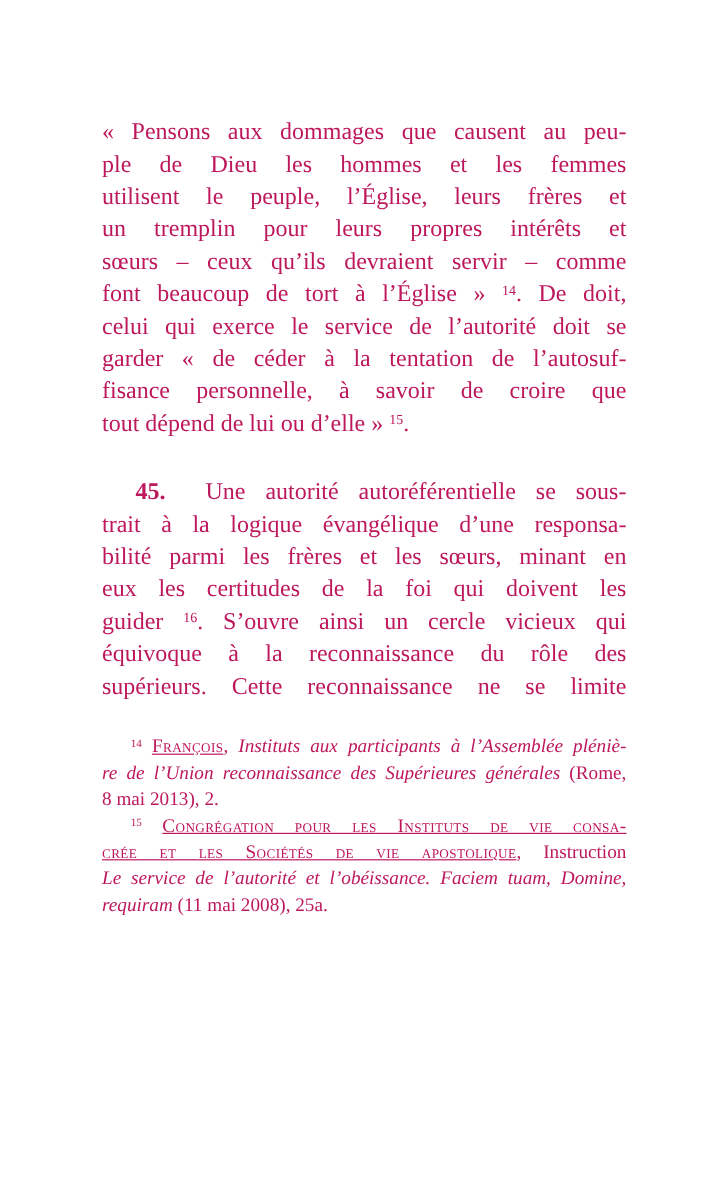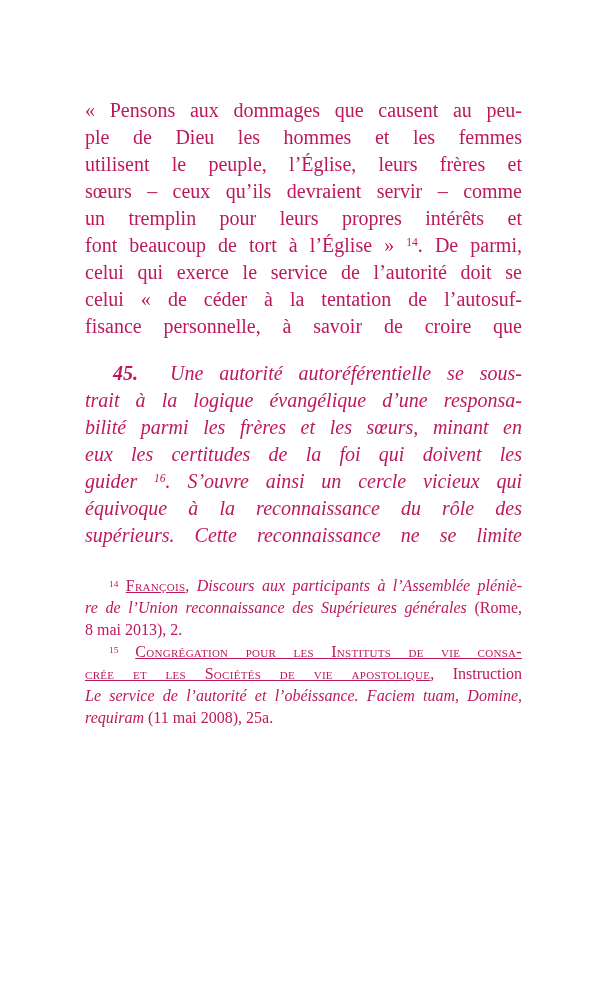--- a/index.html
+++ b/index.html
@@ -17,21 +17,21 @@
     overflow: hidden;
     padding-left: 12px;
   }
   .text-block {
     position: absolute;
     left: 85px;
     top: 97px;
     width: 437px;
   }
   .paragraph { margin: 0; }
-  .paragraph + .paragraph { margin-top: 20px; font-style: italic; }
+  .paragraph + .paragraph { margin-top: 30px; }
   .line {
     font-size: 20px;
     line-height: 27px;
     text-align: justify;
     text-align-last: justify;
     white-space: normal;
   }
   .line.last { text-align-last: left; }
   .paragraph .line.indent { text-indent: 28px; }
   .footnotes { margin-top: 26px; }
@@ -60,40 +60,41 @@
 </head>
 <body>
 
 <div class="page">
   <div class="text-block">
     <div id="paragraphs">
         <div class="paragraph">
           <div class="line"><span>« Pensons aux dommages que causent au peu-</span></div>
           <div class="line"><span>ple de Dieu les hommes et les femmes</span></div>
           <div class="line"><span>utilisent le peuple, l’Église, leurs frères et</span></div>
+          <div class="line"><span>un tremplin pour leurs propres intérêts et</span></div>
           <div class="line"><span>sœurs – ceux qu’ils devraient servir – comme</span></div>
-          <div class="line"><span>un tremplin pour leurs propres intérêts et</span></div>
-          <div class="line"><span>font beaucoup de tort à l’Église » </span><span class="sup">14</span><span>. De parmi,</span></div>
+          <div class="line"><span>font beaucoup de tort à l’Église » </span><span class="sup">14</span><span>. De doit,</span></div>
           <div class="line"><span>celui qui exerce le service de l’autorité doit se</span></div>
-          <div class="line"><span>celui « de céder à la tentation de l’autosuf-</span></div>
+          <div class="line"><span>garder « de céder à la tentation de l’autosuf-</span></div>
           <div class="line"><span>fisance personnelle, à savoir de croire que</span></div>
+          <div class="line last"><span>tout dépend de lui ou d’elle » </span><span class="sup">15</span><span>.</span></div>
         </div>
         <div class="paragraph">
           <div class="line indent"><span class="bold">45.</span><span>&nbsp; Une autorité autoréférentielle se sous-</span></div>
           <div class="line"><span>trait à la logique évangélique d’une responsa-</span></div>
           <div class="line"><span>bilité parmi les frères et les sœurs, minant en</span></div>
           <div class="line"><span>eux les certitudes de la foi qui doivent les</span></div>
           <div class="line"><span>guider </span><span class="sup">16</span><span>. S’ouvre ainsi un cercle vicieux qui</span></div>
           <div class="line"><span>équivoque à la reconnaissance du rôle des</span></div>
           <div class="line"><span>supérieurs. Cette reconnaissance ne se limite</span></div>
         </div>
       </div>
     <div id="footnotes" class="footnotes">
         <div class="footnote">
-          <div class="line indent"><span class="sup">14</span><span> </span><span class="sc">François</span><span>, </span><span class="italic">Discours aux participants à l’Assemblée pléniè-</span></div>
+          <div class="line indent"><span class="sup">14</span><span> </span><span class="sc">François</span><span>, </span><span class="italic">Instituts aux participants à l’Assemblée pléniè-</span></div>
           <div class="line"><span class="italic">re de l’Union reconnaissance des Supérieures générales</span><span> (Rome,</span></div>
           <div class="line last"><span>8 mai 2013), 2.</span></div>
         </div>
         <div class="footnote">
           <div class="line indent"><span class="sup">15</span><span> </span><span class="sc">Congrégation pour les Instituts de vie consa-</span></div>
           <div class="line"><span class="sc">crée et les Sociétés de vie apostolique</span><span>, Instruction</span></div>
           <div class="line"><span class="italic">Le service de l’autorité et l’obéissance. Faciem tuam, Domine,</span></div>
           <div class="line last"><span class="italic">requiram</span><span> (11 mai 2008), 25a.</span></div>
         </div>
       </div>

